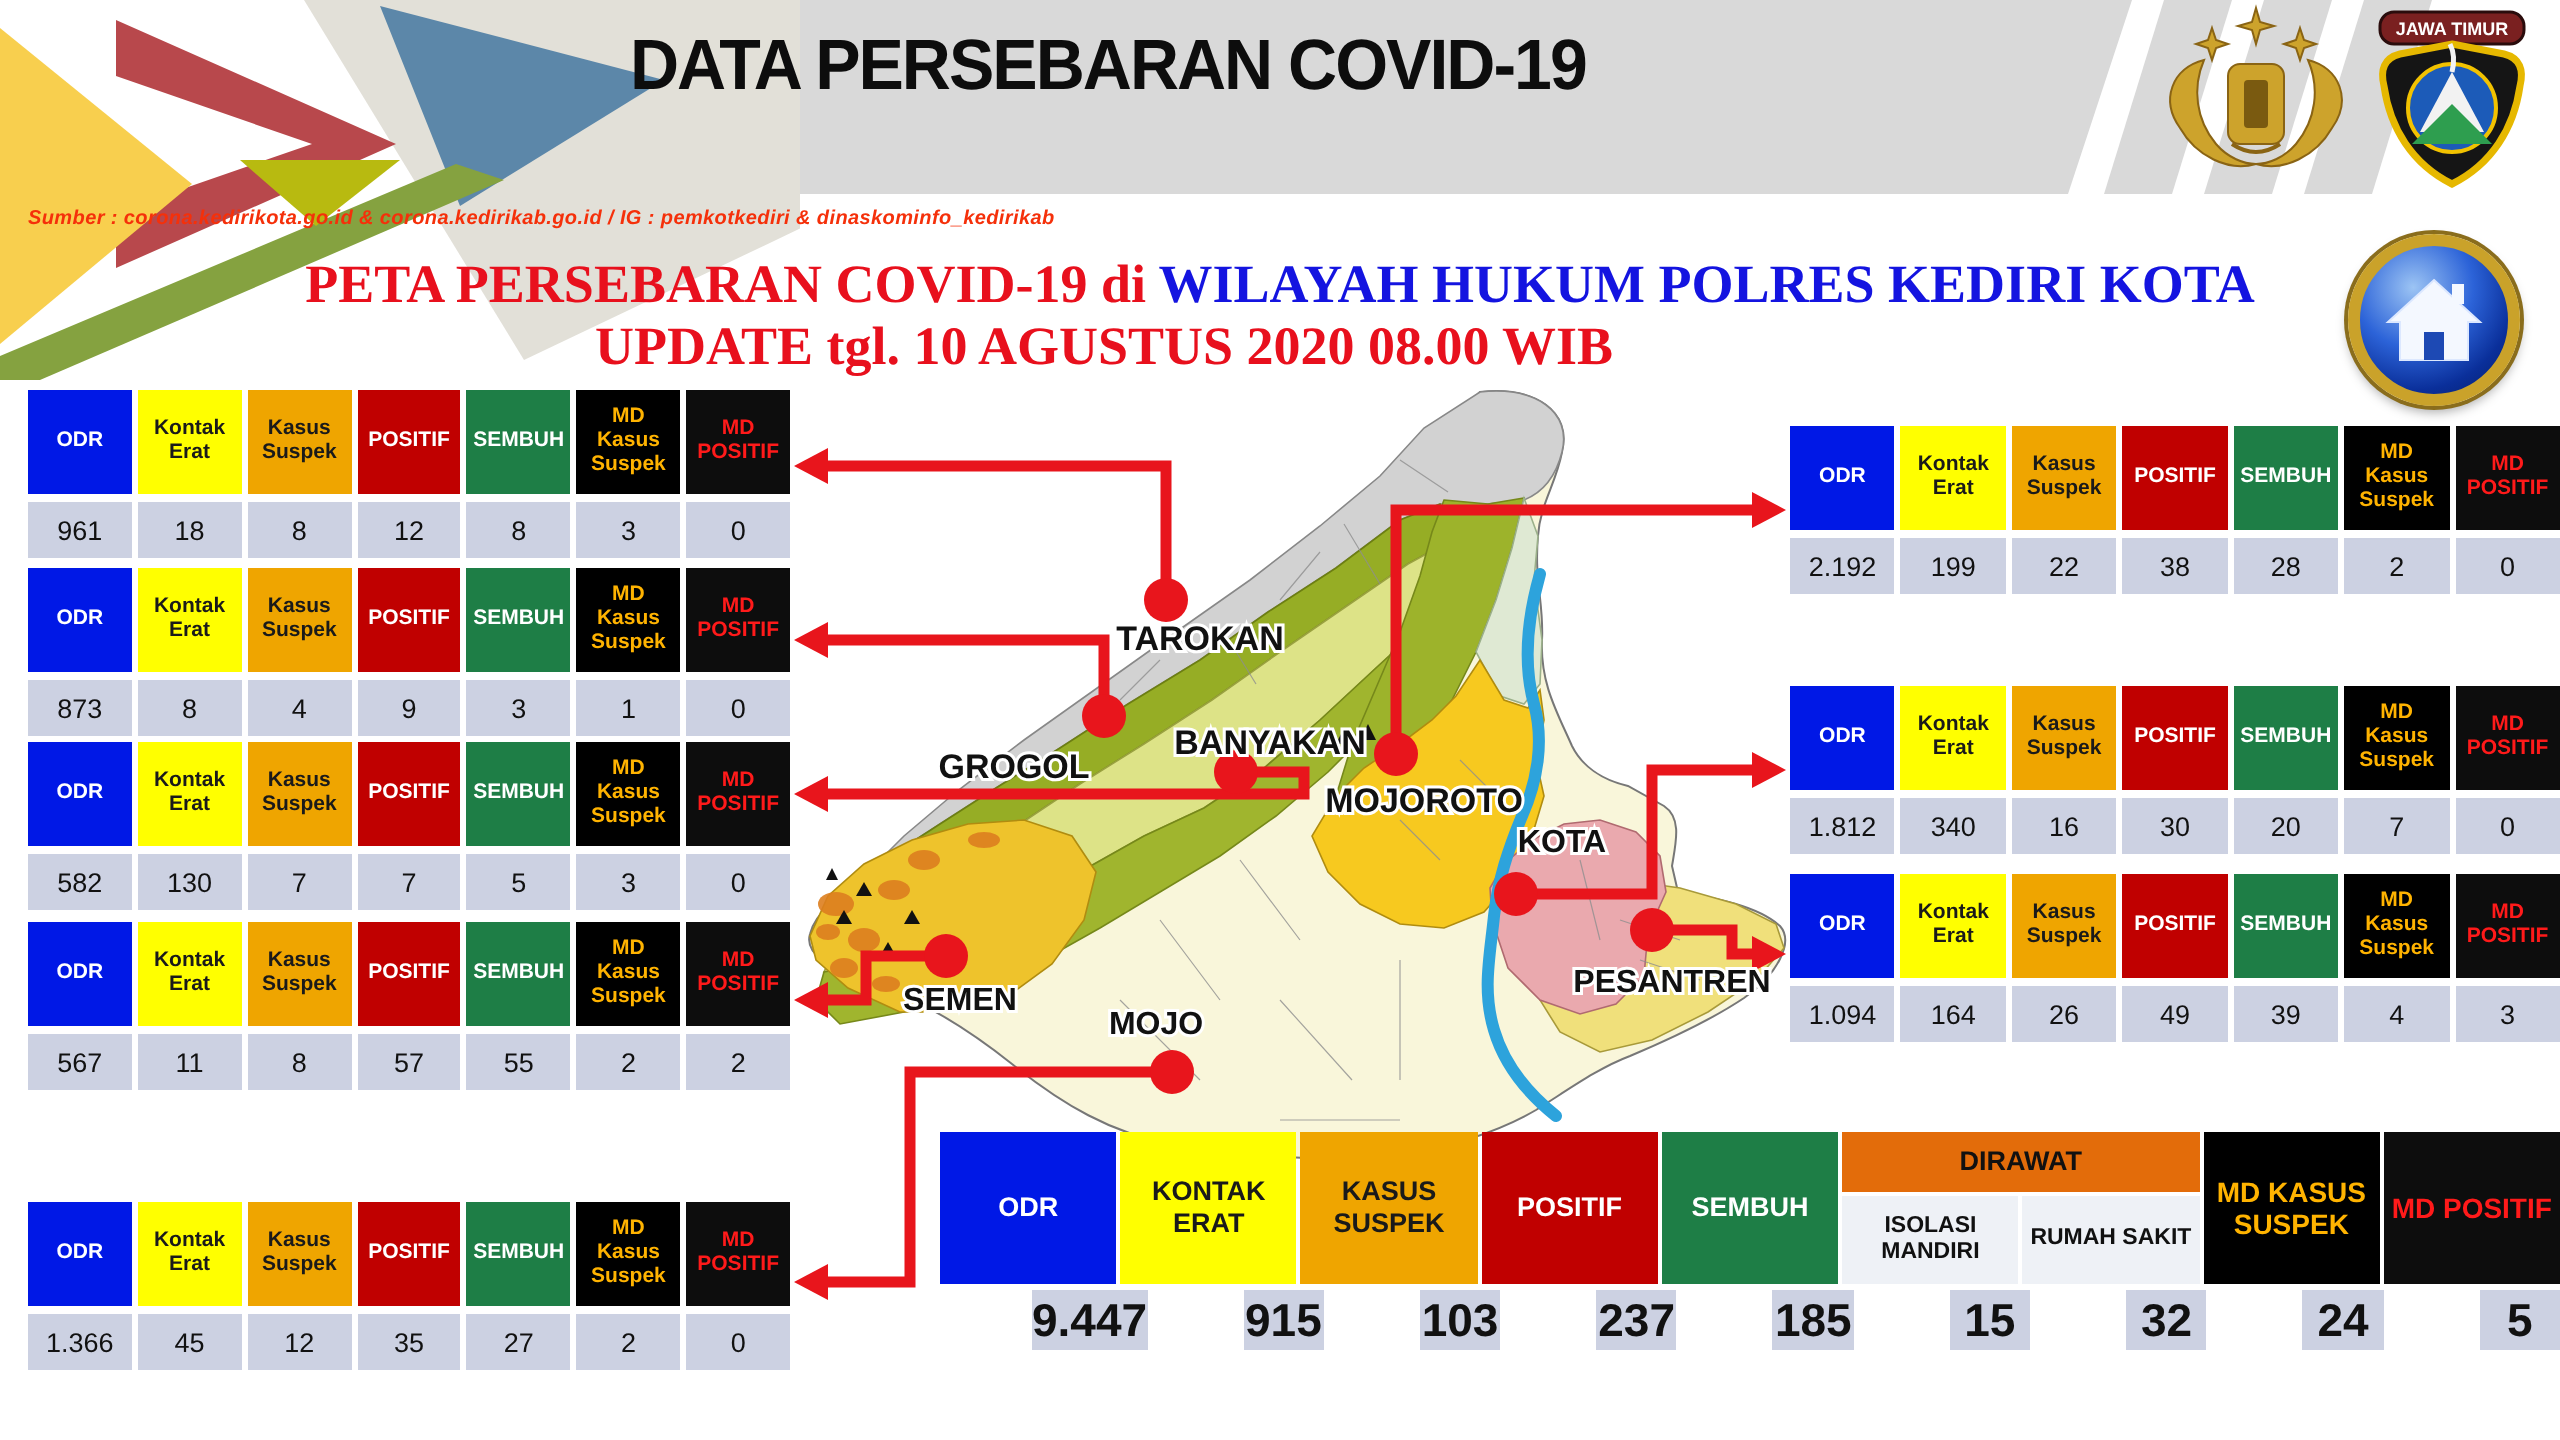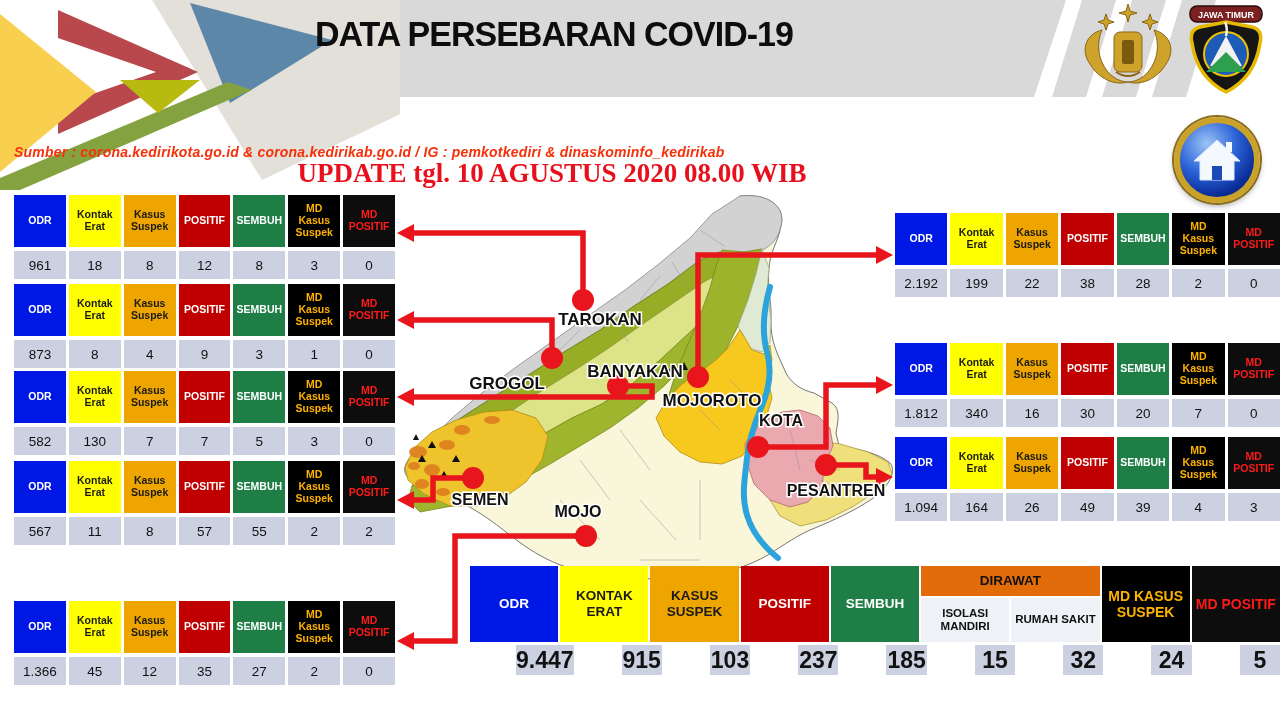--- a/index.html
+++ b/index.html
@@ -4,22 +4,22 @@
 <style>
   html,body{margin:0;padding:0;background:#fff;}
   .canvas{position:relative;width:1280px;height:720px;overflow:hidden;background:#fff;
           font-family:"Liberation Sans",sans-serif;}
   .abs{position:absolute;}
 
   
   .band{position:absolute;left:0;top:0;width:1280px;height:97px;}
   .band-title{position:absolute;left:315px;top:13px;font-weight:800;font-size:34px;
               letter-spacing:-1px;color:#0d0d0d;transform:scaleY(1.05);transform-origin:left top;}
-  .source-line{position:absolute;left:14px;top:104px;font-size:14px;font-style:italic;
-               font-weight:700;color:#f5300a;letter-spacing:.2px;margin-top:40px;}
+  .source-line{position:absolute;left:14px;top:104px;font-size:10px;font-style:italic;
+               font-weight:700;color:#f5300a;letter-spacing:.2px;}
 
   
   .map-title{position:absolute;left:0;top:127px;width:1280px;text-align:center;
              font-family:"Liberation Serif",serif;font-weight:700;font-size:27px;letter-spacing:0;}
   .map-title .t-red{color:#e8101d;}
   .map-title .t-blue{color:#1414e0;}
   .map-title2{position:absolute;left:0;top:158px;width:1104px;text-align:center;
               font-family:"Liberation Serif",serif;font-weight:700;font-size:27px;color:#e8101d;}
 
   
@@ -103,20 +103,23 @@
   <svg class="abs" style="left:1188px;top:4px" width="76" height="96" viewBox="0 0 76 96">
     <rect x="2" y="2" width="72" height="16" rx="7" fill="#7a2020" stroke="#2a0c0c" stroke-width="1.5"></rect>
     <text x="38" y="13.5" text-anchor="middle" font-size="9" font-weight="700" fill="#fff" font-family="Liberation Sans, sans-serif">JAWA TIMUR</text>
     <path d="M38,18 L64,23 C72,25 74,31 72,39 C69,60 58,78 38,88 C18,78 7,60 4,39 C2,31 4,25 12,23 Z" fill="#151515" stroke="#e6b800" stroke-width="3.5"></path>
     <circle cx="38" cy="50" r="22" fill="#1c5bb8" stroke="#f2c200" stroke-width="2"></circle>
     <polygon points="38,32 54,62 22,62" fill="#f2f2f2"></polygon>
     <polygon points="38,48 58,68 18,68" fill="#2e9e4f"></polygon>
     <path d="M38,32 q2,-8 -1,-14" stroke="#f2f2f2" stroke-width="2.5" fill="none"></path>
   </svg>
 
+  <div class="map-title">
+    <span class="t-red">PETA PERSEBARAN COVID-19 di </span><span class="t-blue">WILAYAH HUKUM POLRES KEDIRI KOTA</span>
+  </div>
   <div class="map-title2">UPDATE tgl. 10 AGUSTUS  2020 08.00 WIB</div>
 
   <div class="home-btn">
     <svg width="54" height="52" viewBox="0 0 54 52">
       <polygon points="27,6 50,27 44,27 44,46 10,46 10,27 4,27" fill="#f4f8ff" stroke="#dce8ff" stroke-width="1"></polygon>
       <rect x="22" y="32" width="10" height="14" fill="#1d49b4"></rect>
       <rect x="36" y="8" width="6" height="10" fill="#f4f8ff"></rect>
     </svg>
   </div>
 

